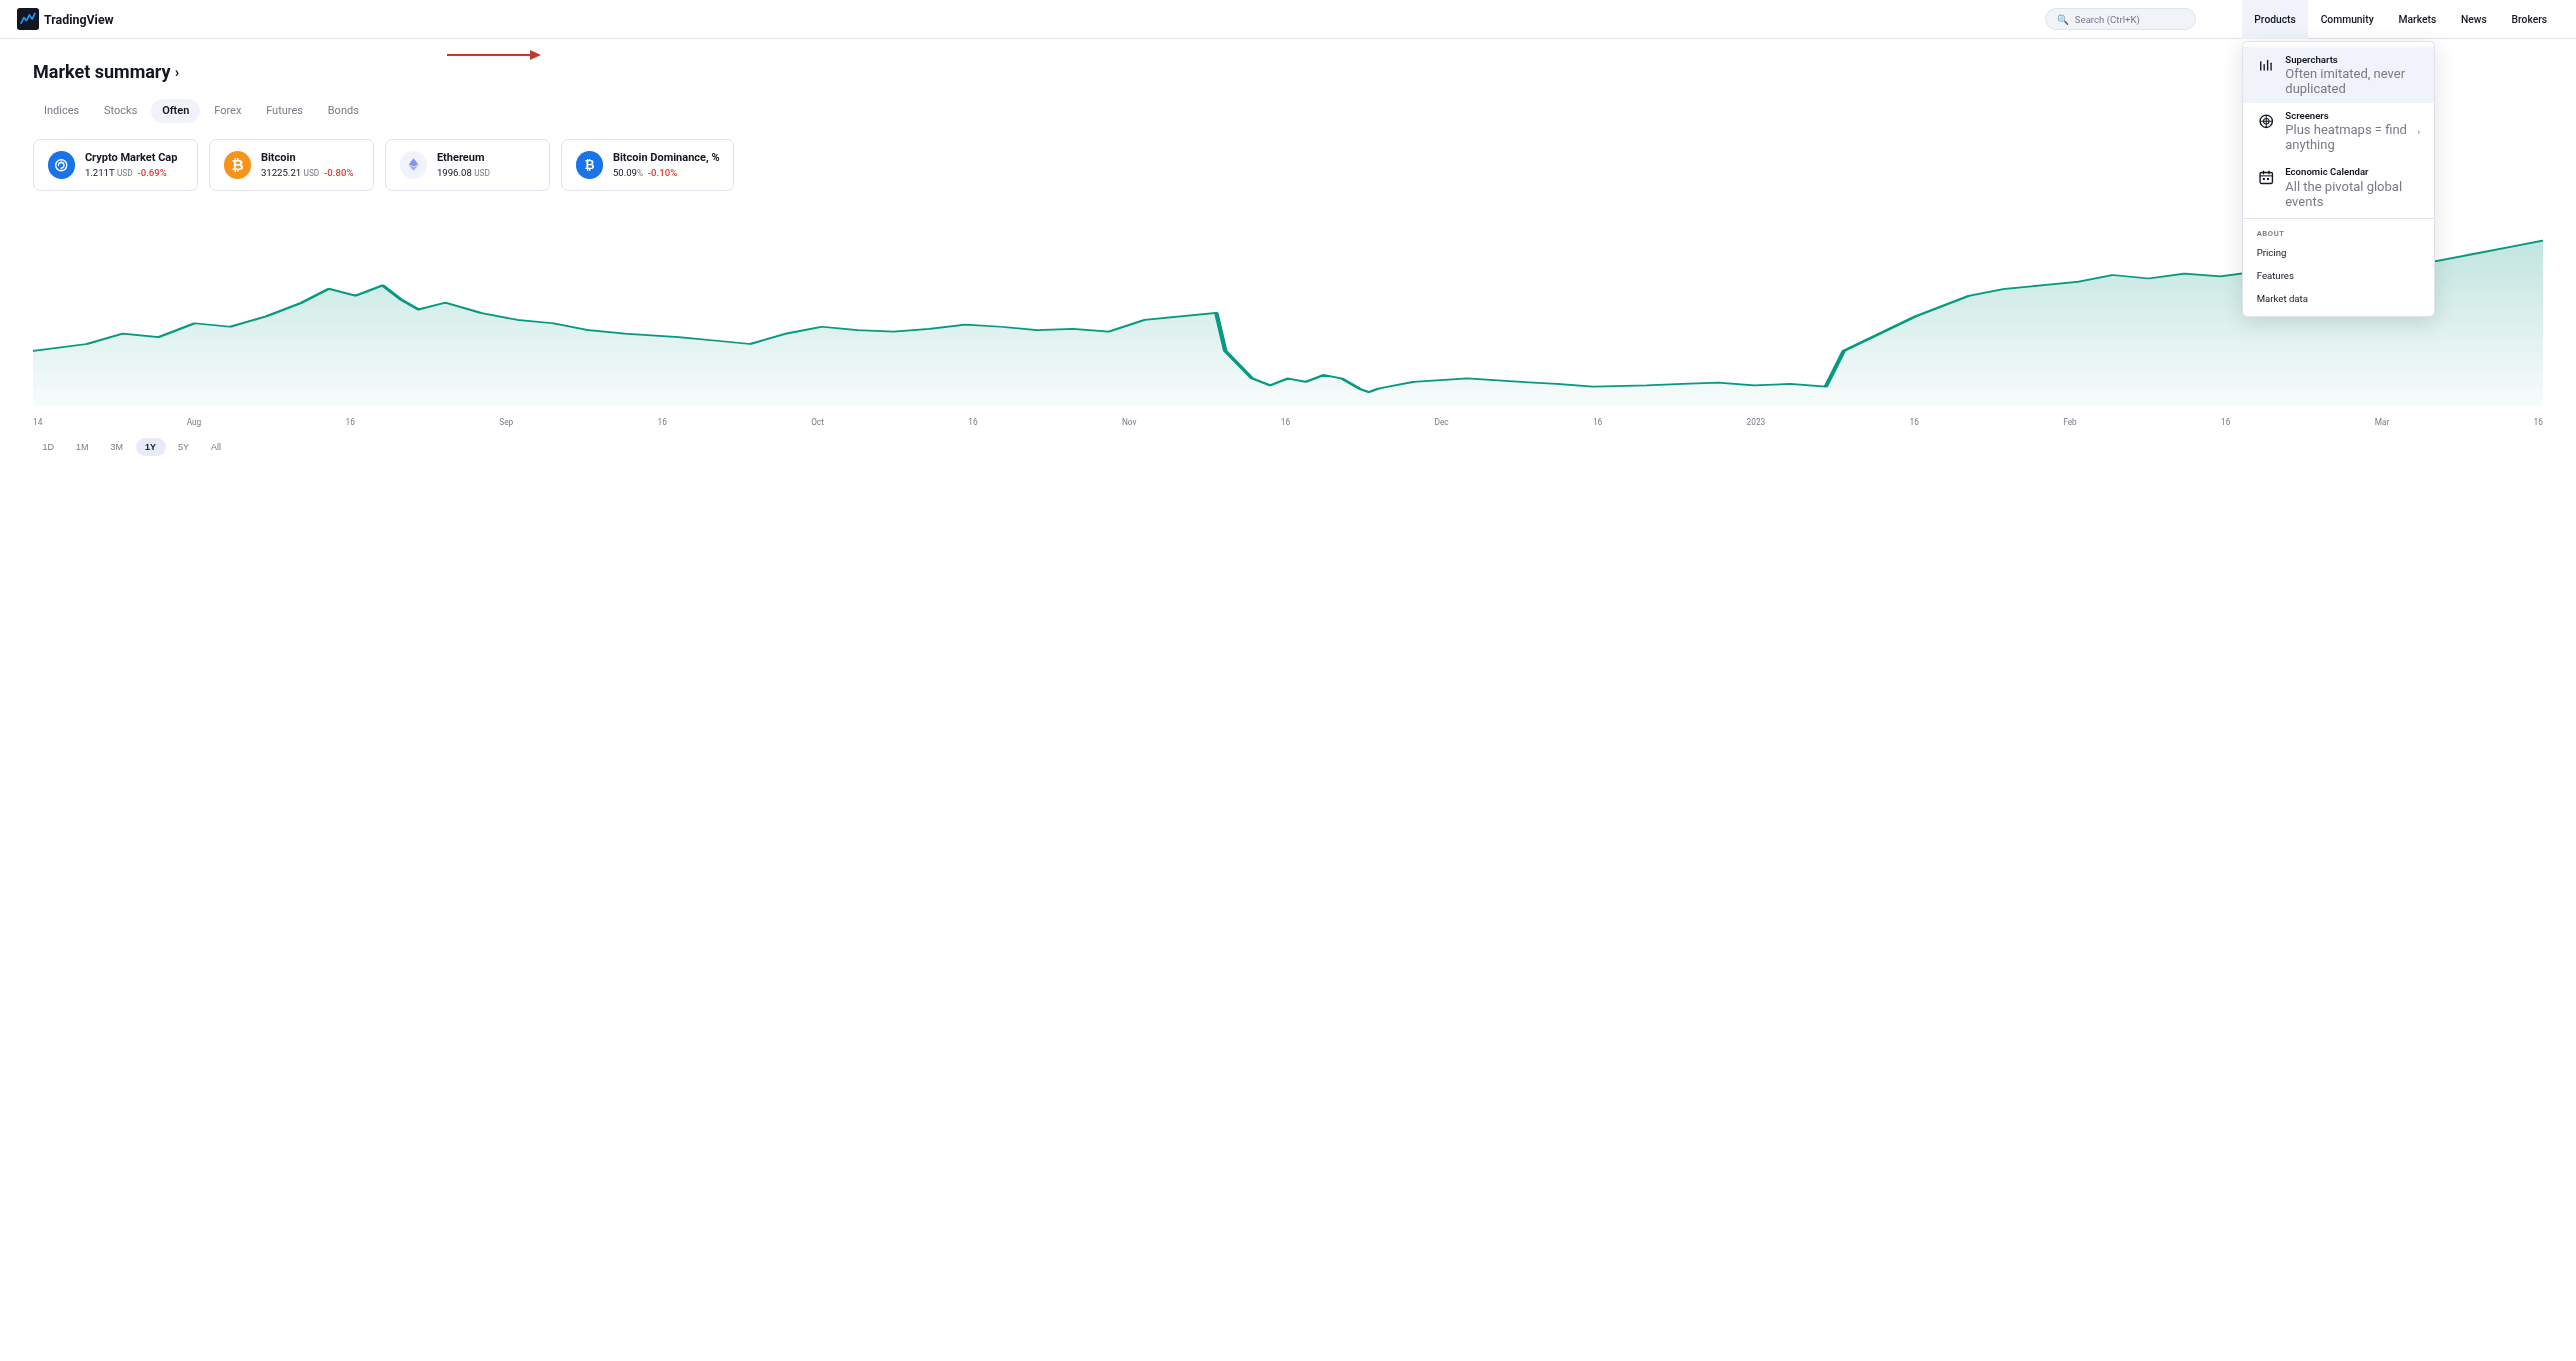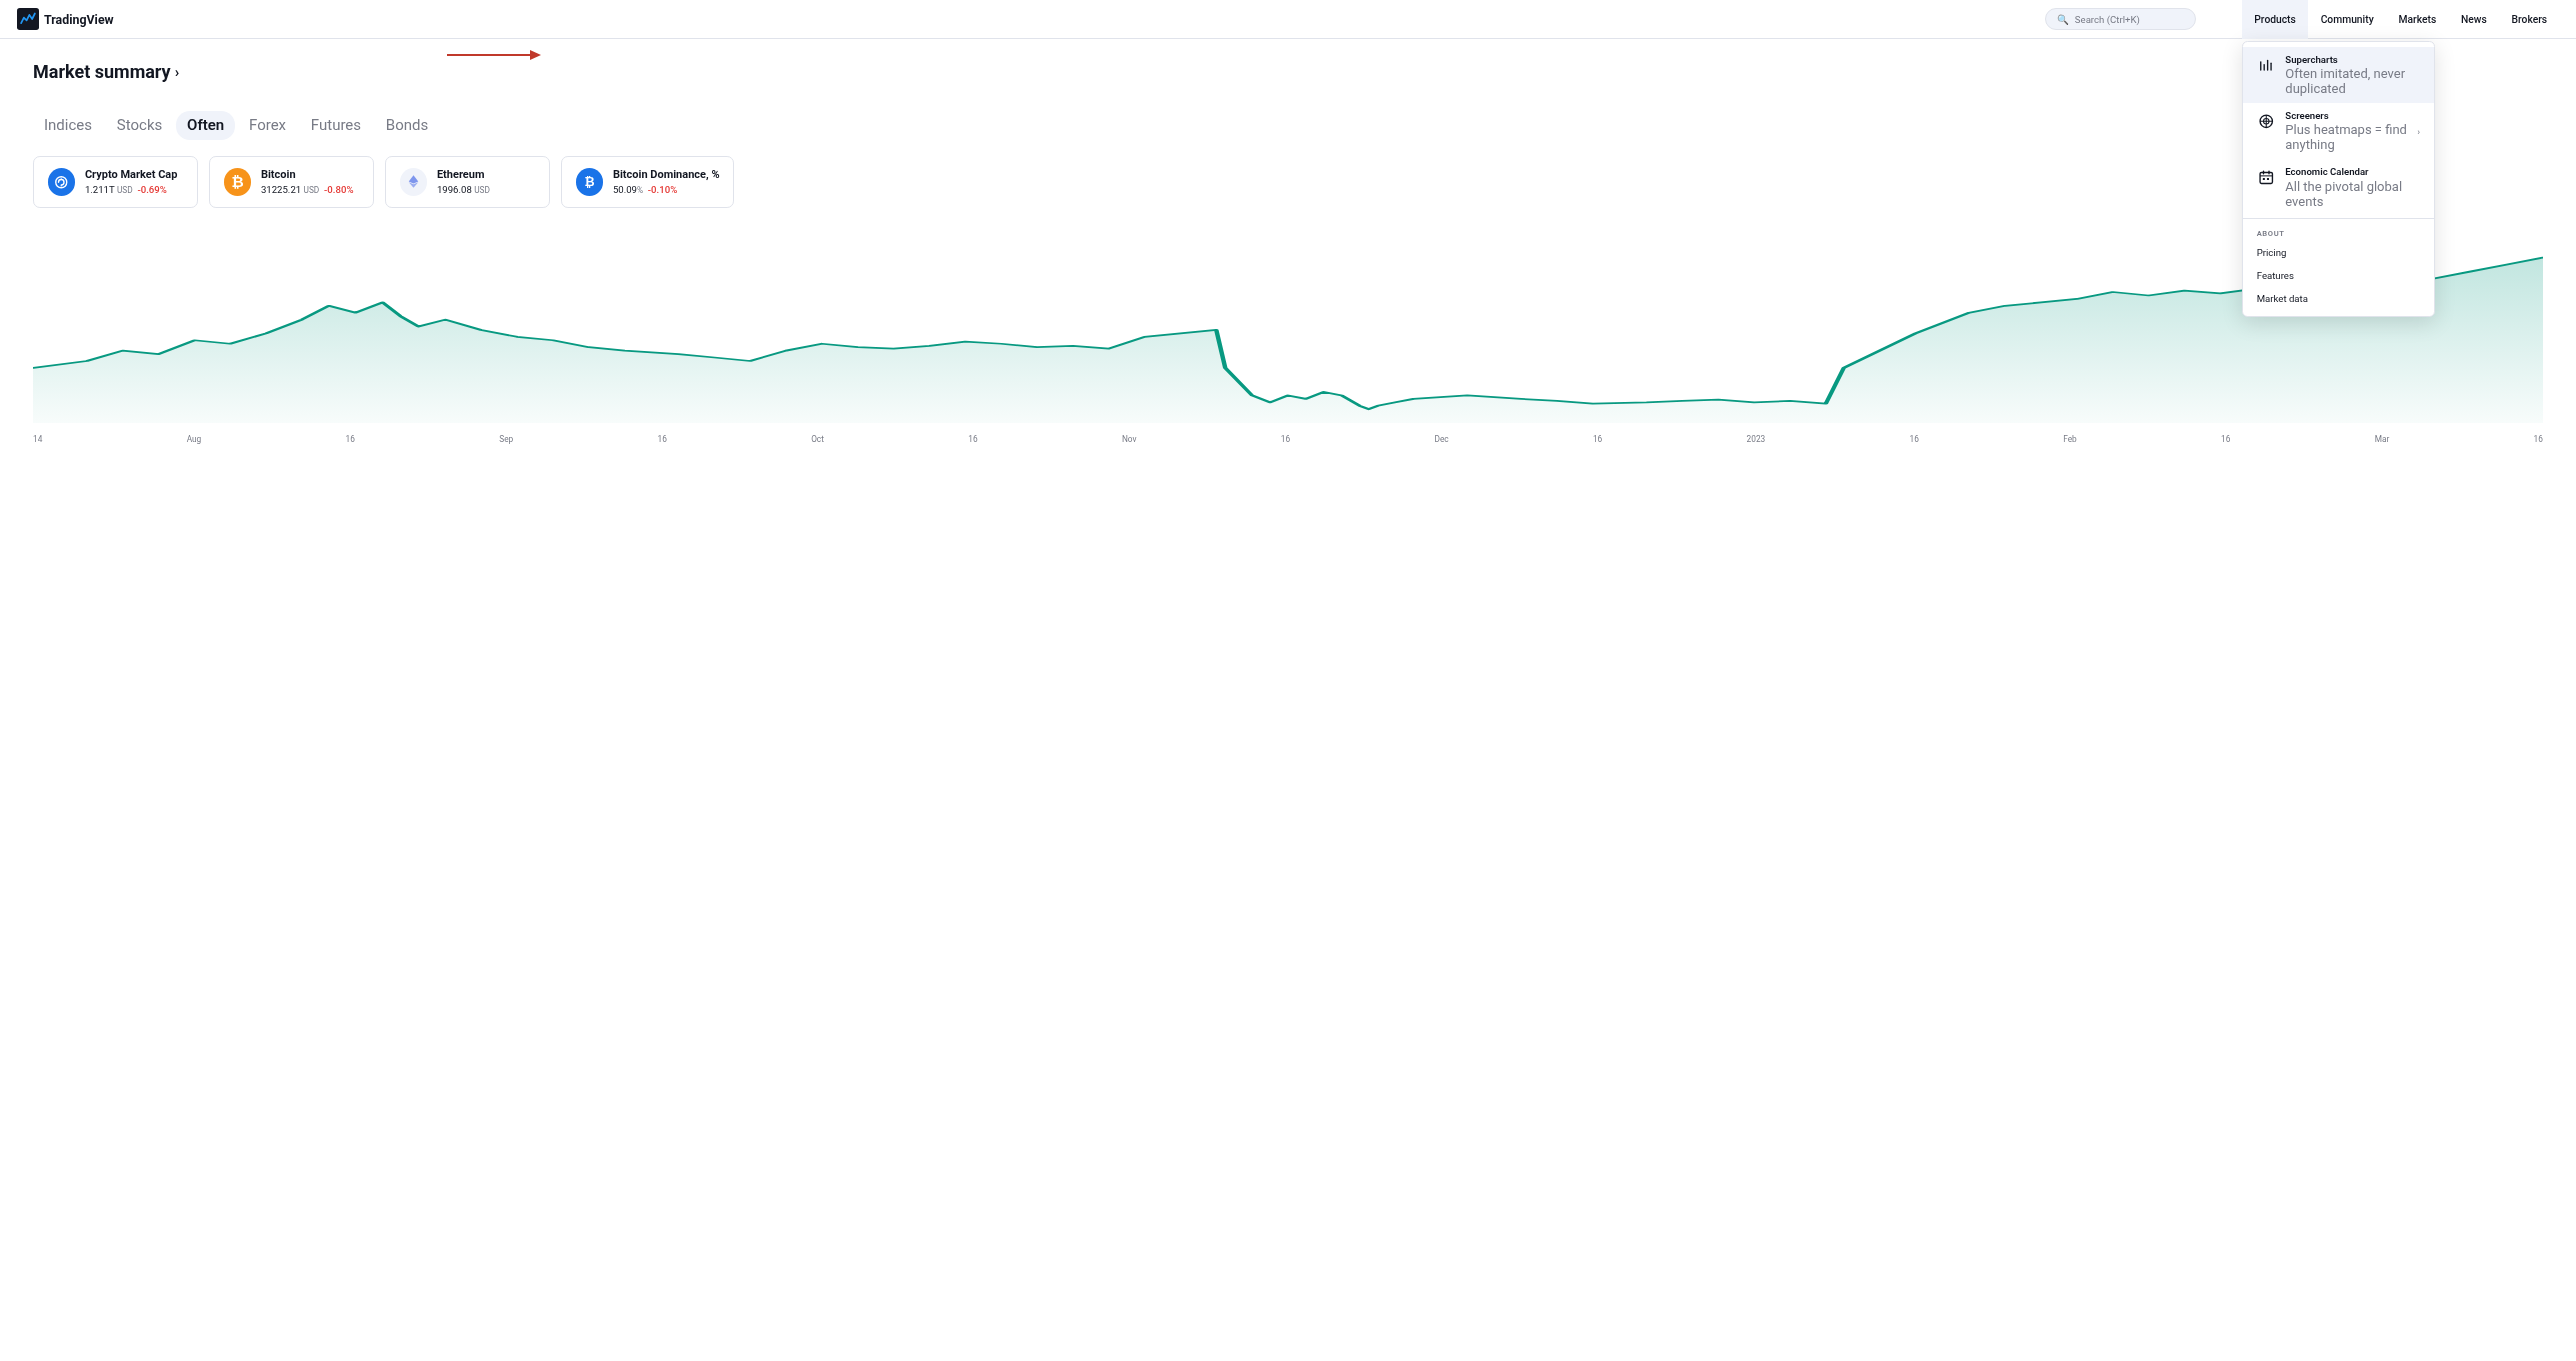--- a/index.html
+++ b/index.html
@@ -181,26 +181,25 @@
     }
 
     
     .tabs {
       display: flex;
       gap: 2.8px;
       margin-bottom: 16.5px;
     }
     .tab {
       padding: 5.5px 11px;
-      font-size: 15px;
+      font-size: 11px;
       border-radius: 13.8px;
       cursor: pointer;
       color: #787b86;
       font-weight: 400;
-      margin-top: 12px;
     }
     .tab.active {
       background: #f0f3fa;
       color: #131722;
       font-weight: 600;
     }
 
     
     .ticker-cards {
       display: flex;
@@ -483,14 +482,22 @@
     <span>Dec</span>
     <span>16</span>
     <span>2023</span>
     <span>16</span>
     <span>Feb</span>
     <span>16</span>
     <span>Mar</span>
     <span>16</span>
   </div>
 
+  <div class="time-range">
+    <button class="time-btn">1D</button>
+    <button class="time-btn">1M</button>
+    <button class="time-btn">3M</button>
+    <button class="time-btn active">1Y</button>
+    <button class="time-btn">5Y</button>
+    <button class="time-btn">All</button>
+  </div>
 </main>
 
 
 </body></html>

